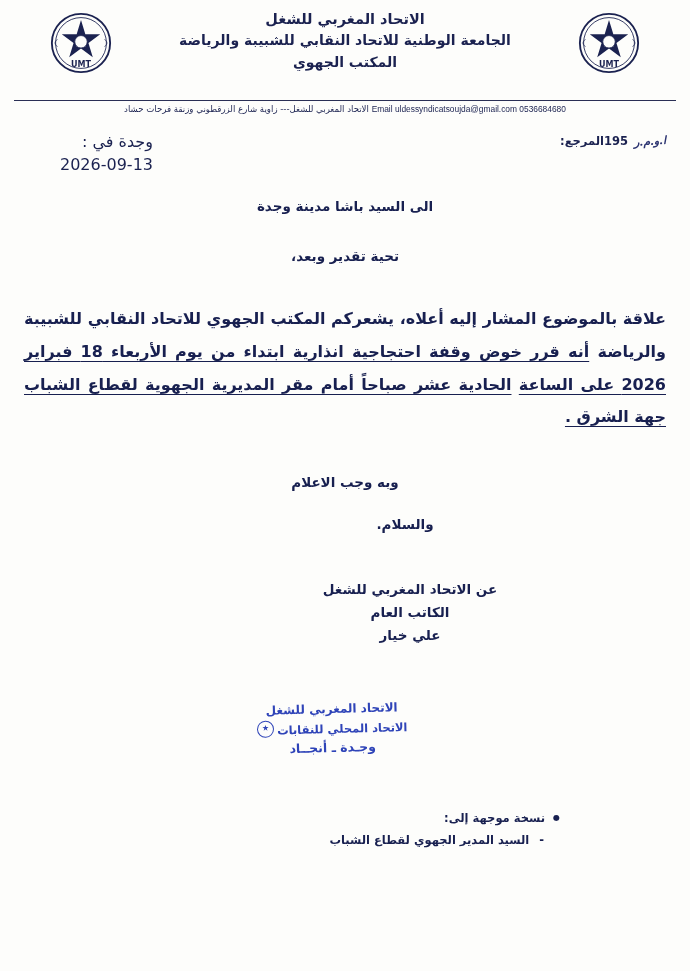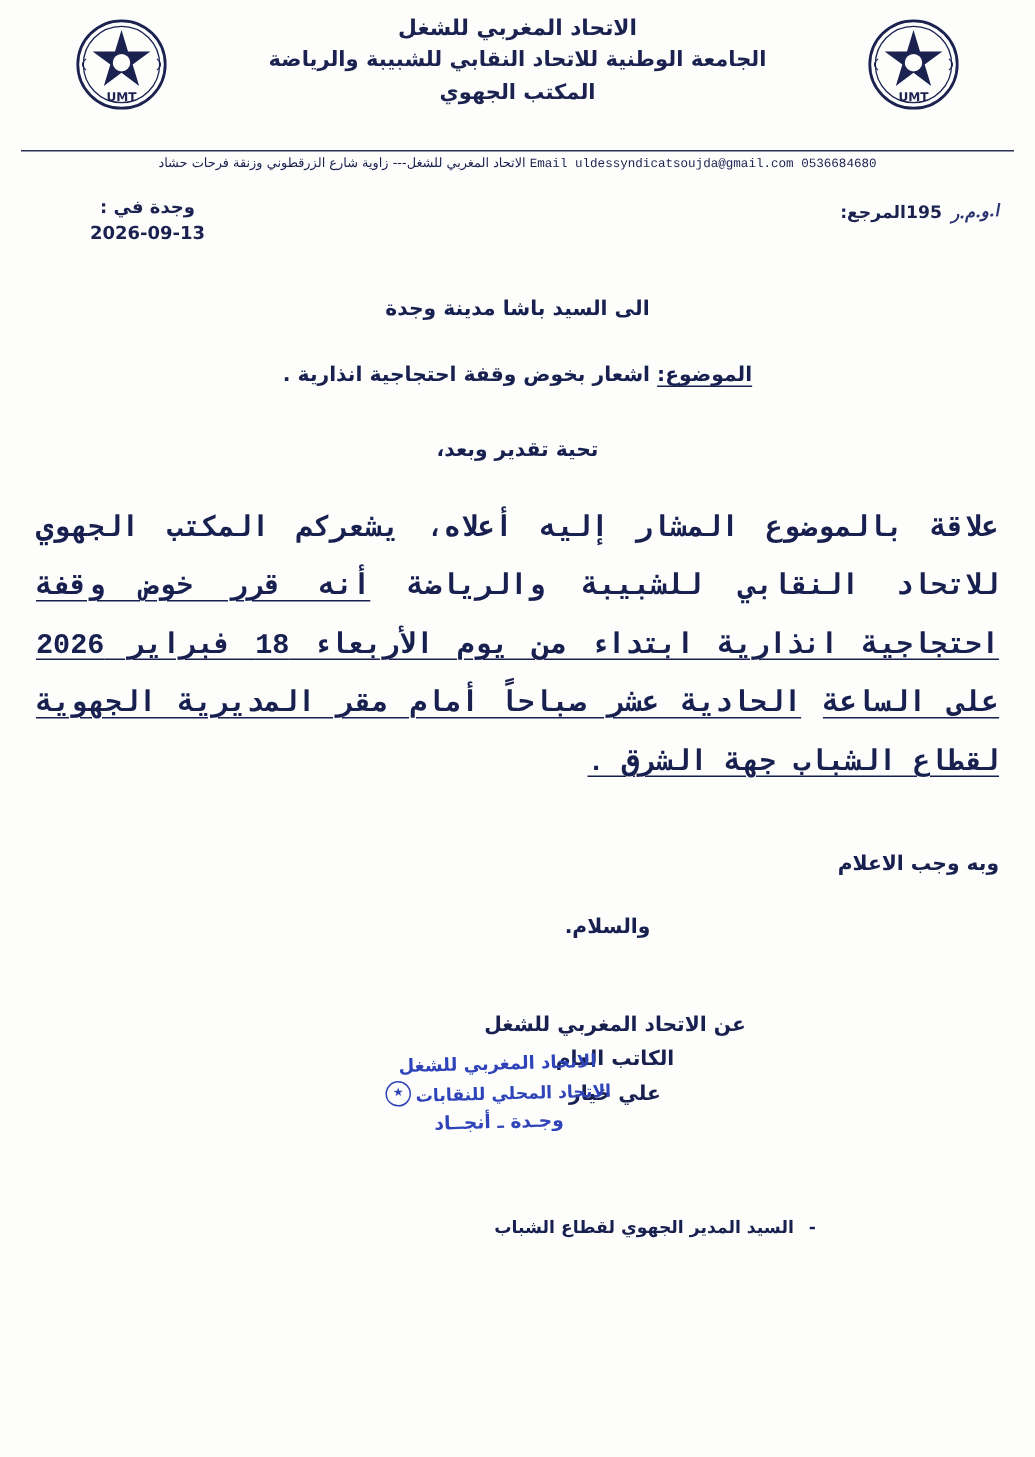--- a/index.html
+++ b/index.html
@@ -66,21 +66,21 @@
     position: absolute;
     top: 104px;
     left: 0;
     right: 0;
     text-align: center;
     font-size: 8.6px;
     color: #1b2250;
     direction: rtl;
   }
   .contact .email {
-    font-family: Liberation Mono, monospace;
+    font-family: Liberation Sans, sans-serif;
     font-size: 8.4px;
   }
 
   
   .ref-row {
     position: absolute;
     top: 128px;
     left: 0;
     right: 0;
     height: 40px;
@@ -100,25 +100,25 @@
     font-style: italic;
     font-size: 11px;
     color: #2b3370;
     transform: rotate(-4deg);
     margin-left: 2px;
   }
   .date {
     position: absolute;
     left: 60px;
     top: 2px;
-    font-size: 12px;
-    font-weight: bold;
+    font-size: 16px;
+    font-weight: normal;
     color: #1b2250;
     direction: rtl;
-    text-align: center;
+    text-align: right;
     line-height: 1.45;
   }
 
   
   .body {
     position: absolute;
     top: 178px;
     left: 24px;
     right: 24px;
     direction: rtl;
@@ -140,33 +140,33 @@
     text-decoration: underline;
     text-underline-offset: 3px;
   }
   .greeting {
     text-align: center;
     margin-top: 34px;
     font-size: 13.5px;
     font-weight: bold;
   }
   .para {
-    margin-top: 25px;
-    font-size: 19px;
+    margin-top: 39px;
+    font-size: 16px;
     font-weight: bold;
     line-height: 2.05;
     text-align: justify;
-    font-family: Liberation Mono, monospace;
   }
   .para .underline {
     text-decoration: underline;
     text-underline-offset: 4px;
     text-decoration-thickness: 1px;
   }
   .closing1 {
+    text-align: center;
     margin-top: 40px;
     font-size: 13.5px;
     font-weight: bold;
   }
   .closing2 {
     text-align: center;
     margin-top: 26px;
     margin-right: -120px;
     font-size: 13.5px;
     font-weight: bold;
@@ -308,24 +308,20 @@
     <div class="date">
       <div>وجدة في :</div>
       <div>2026-09-13</div>
     </div>
   </div>
 
   <div class="body">
 
     <div class="addressee">الى السيد باشا مدينة وجدة</div>
 
-    <div class="subject">
-      <span class="u">الموضوع:</span>
-      <span>اشعار بخوض وقفة احتجاجية انذارية .</span>
-    </div>
 
     <div class="greeting">تحية تقدير وبعد،</div>
 
     <div class="para">
       <span>علاقة بالموضوع المشار إليه أعلاه، يشعركم المكتب الجهوي للاتحاد النقابي للشبيبة والرياضة</span>
       <span class="underline">أنه قرر خوض وقفة احتجاجية انذارية ابتداء من يوم الأربعاء 18 فبراير 2026 على الساعة</span>
       <span class="underline">الحادية عشر صباحاً أمام مقر المديرية الجهوية لقطاع الشباب جهة الشرق .</span>
     </div>
 
     <div class="closing1">وبه وجب الاعلام</div>
@@ -343,17 +339,18 @@
       <div class="s1">الاتحاد المغربي للشغل</div>
       <div class="s2">
         <span>الاتحاد المحلي للنقابات</span><span class="stamp-seal"></span>
       </div>
       <div class="s3">وجـدة ـ أنجــاد</div>
     </div>
   </div>
 
   <div class="cc">
     <ul>
+      <li class="bullet">نسخة موجهة إلى:</li>
       <li class="dash">السيد المدير الجهوي لقطاع الشباب</li>
     </ul>
   </div>
 
 </div>
 
 </body></html>

